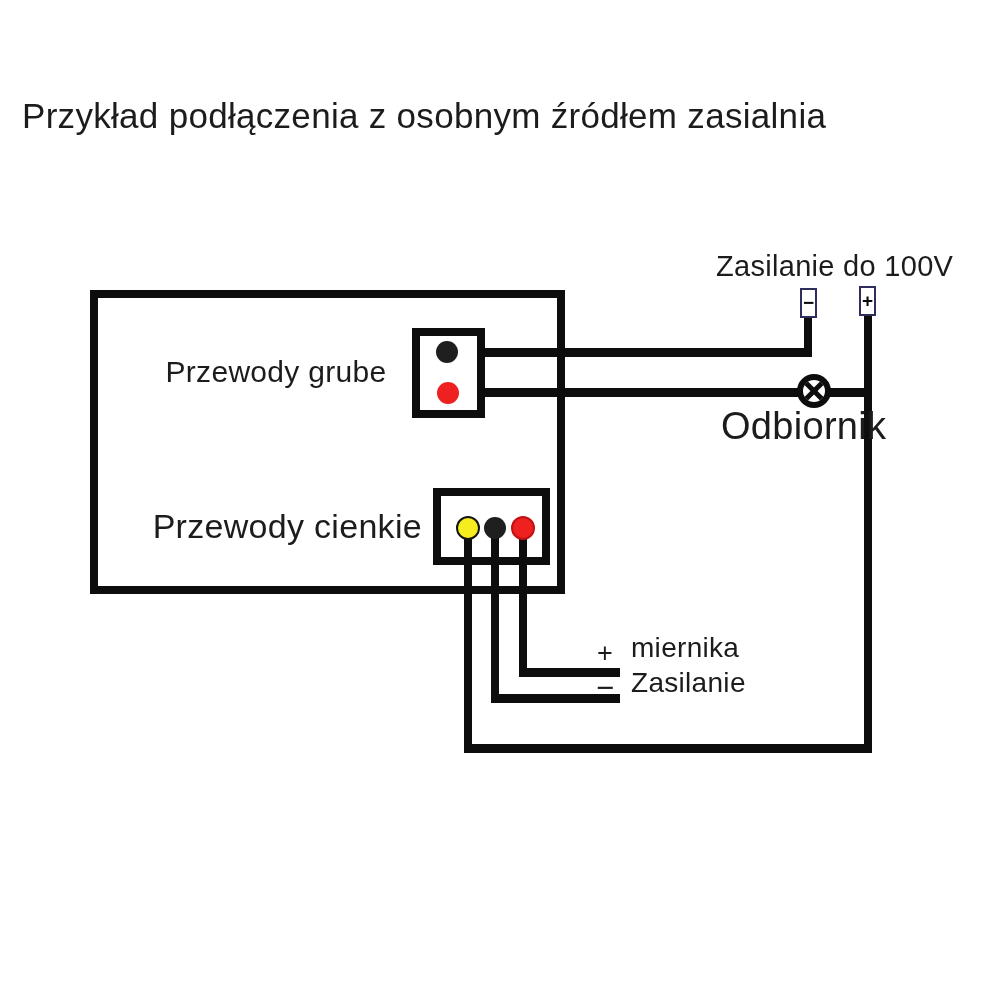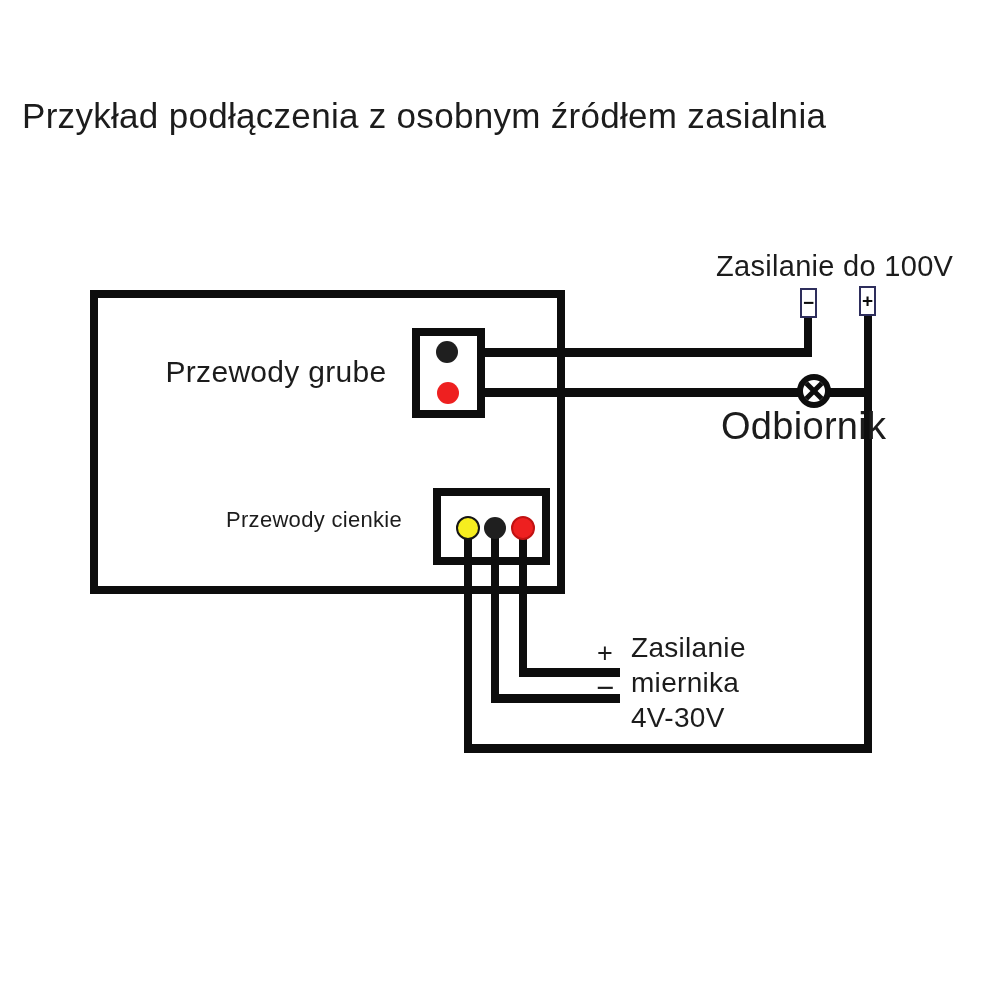--- a/index.html
+++ b/index.html
@@ -58,38 +58,37 @@
   <div class="terminal" style="left:859px;top:286px;">
     <span>+</span>
   </div>
 
   <div class="lamp">
     <div class="bar b1"></div>
     <div class="bar b2"></div>
   </div>
   <div class="lbl" style="left:721px;top:405px;font-size:38px;">Odbiornik</div>
 
-  <div class="lbl ralign" style="left:132px;top:507px;width:270px;font-size:22px;">Przewody cienkie</div>
+  <div class="lbl ralign" style="left:152px;top:507px;width:270px;font-size:34px;">Przewody cienkie</div>
 
   <div class="outline" style="left:433px;top:488px;width:117px;height:77px;background:#fff;z-index:2;"></div>
 
   <div class="wire z3" style="left:464px;top:528px;width:8px;height:225px;"></div>
   <div class="wire z3" style="left:491px;top:528px;width:8px;height:175px;"></div>
   <div class="wire z3" style="left:519px;top:528px;width:8px;height:149px;"></div>
 
   <div class="dot z3" style="left:456px;top:516px;width:24px;height:24px;background:var(--yellow-dot);border:2px solid #151515;"></div>
   <div class="dot z3" style="left:484px;top:517px;width:22px;height:22px;background:var(--black-dot);"></div>
   <div class="dot z3" style="left:511px;top:516px;width:24px;height:24px;background:var(--red-dot);border:2px solid #c01212;"></div>
 
   <div class="wire" style="left:519px;top:668px;width:101px;height:9px;"></div>
   <div class="wire" style="left:491px;top:694px;width:129px;height:9px;"></div>
   <div class="wire" style="left:464px;top:744px;width:408px;height:9px;"></div>
 
   <div class="sign" style="left:597px;top:638px;">+</div>
   <div class="sign" style="left:596px;top:670px;font-size:31px;">−</div>
 
   <div class="meter-block">
+    <div>miernika</div>
     <div>Zasilanie</div>
-    <div>miernika</div>
-    <div>4V-30V</div>
   </div>
 
 </div>
 
 </body></html>

